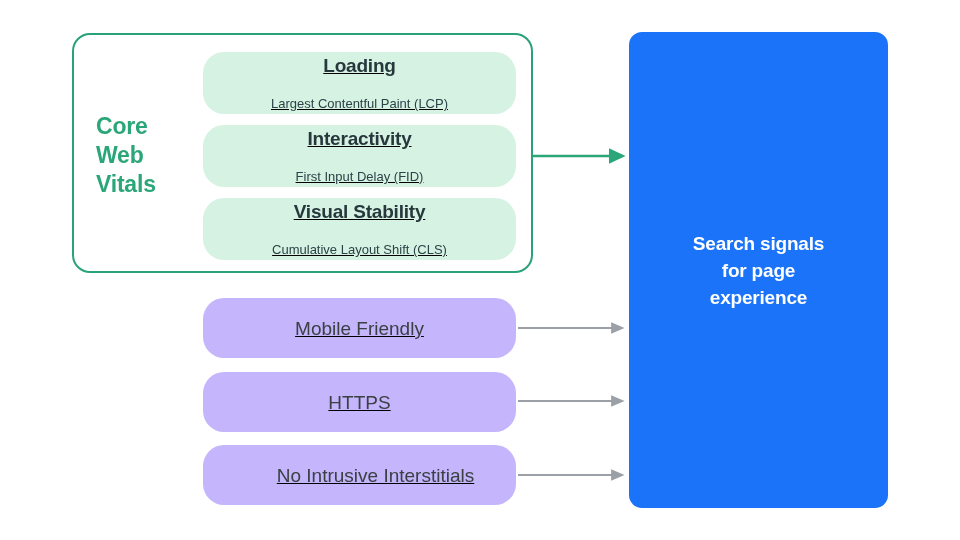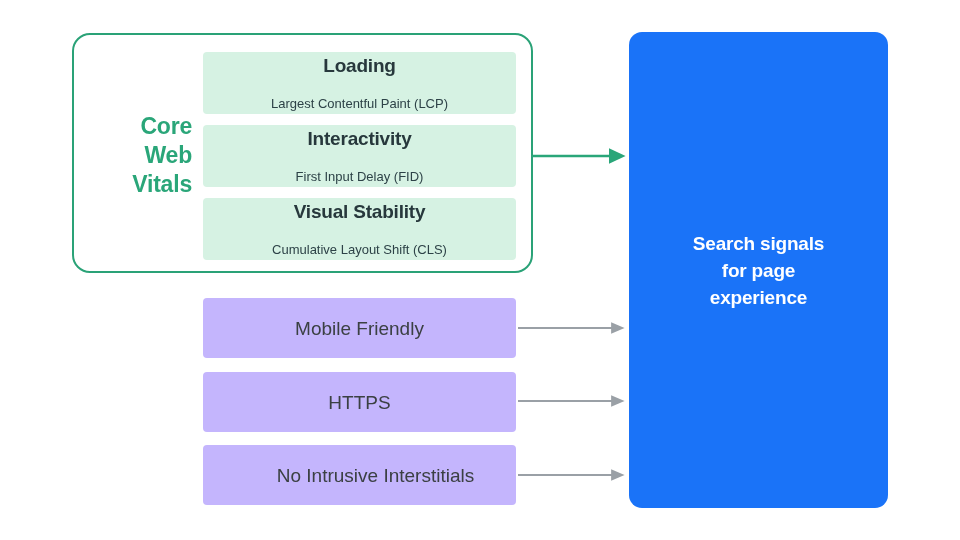--- a/index.html
+++ b/index.html
@@ -34,40 +34,41 @@
     border: 2px solid #2aa277;
     border-radius: 18px;
     background: #ffffff;
   }
 
   .cwv-label {
     position: absolute;
     left: 96px;
     top: 112px;
     width: 96px;
-    text-align: right;
+    text-align: left;
     color: #2aa679;
     font-size: 23px;
     font-weight: bold;
     line-height: 29px;
     letter-spacing: -0.2px;
     white-space: pre-line;
   }
 
   
   .pill {
     position: absolute;
     left: 203px;
     width: 313px;
     box-sizing: border-box;
-    border-radius: 4px;
+    border-radius: 21px;
     display: flex;
     flex-direction: column;
     align-items: center;
     justify-content: center;
+    text-decoration: underline;
   }
   .pill.green {
     background: #d6f2e3;
     height: 62px;
   }
   .pill.gray {
     background: #c4b5fd;
     height: 60px;
   }
 

